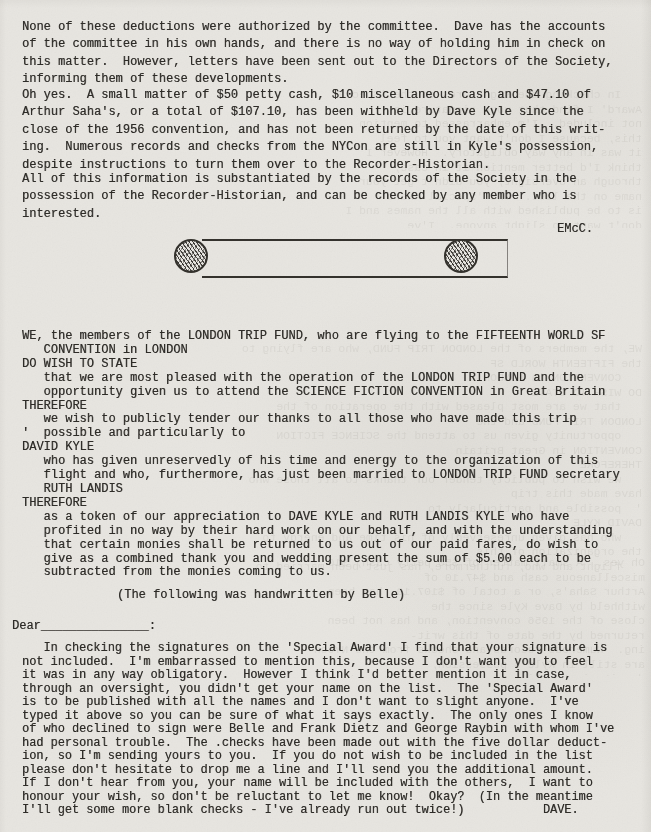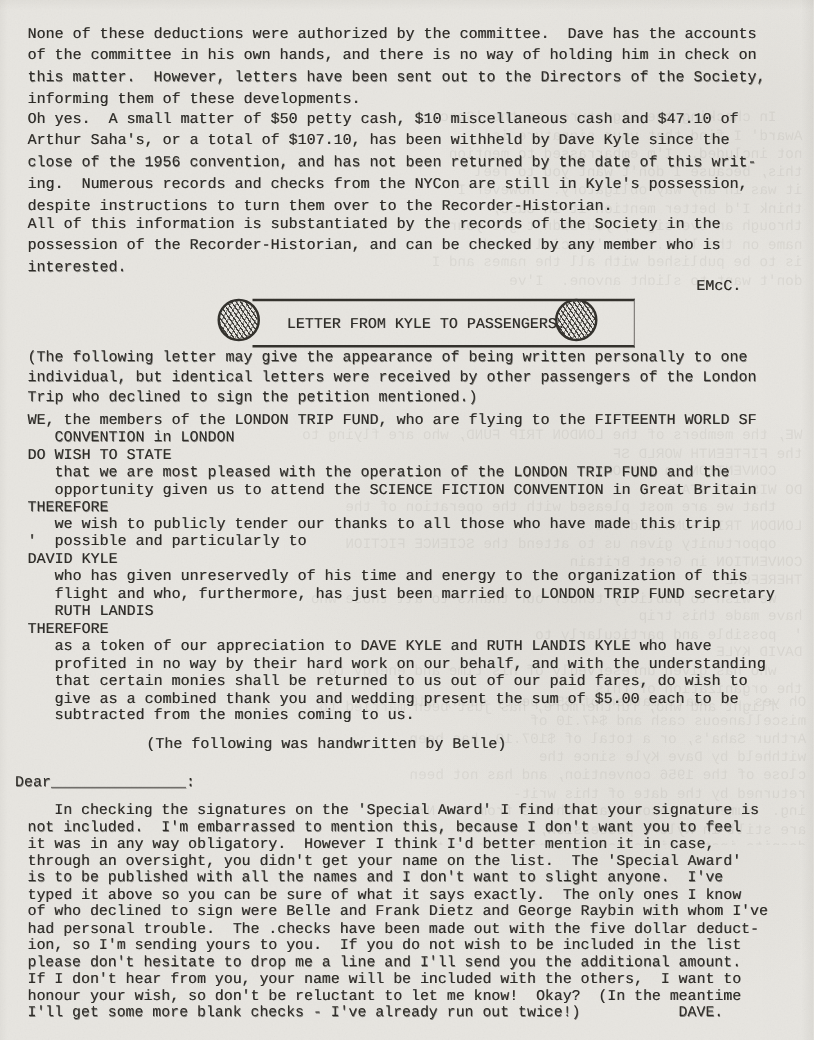--- a/index.html
+++ b/index.html
@@ -149,26 +149,22 @@
 despite instructions to turn them over to the Recorder-Historian.</div>
   <div class="tw report" id="para3">All of this information is substantiated by the records of the Society in the
 possession of the Recorder-Historian, and can be checked by any member who is
 interested.</div>
   <div class="tw" id="emcc">EMcC.</div>
 
   <div class="banner">
     <div class="ribbon"></div>
     <div class="hatch-circle left"></div>
     <div class="hatch-circle right"></div>
-    <div class="banner-title">LETTER FROM KYLE TO PASSENGERS.</div>
   </div>
 
-  <div class="tw intro">(The following letter may give the appearance of being written personally to one
-individual, but identical letters were received by other passengers of the London
-Trip who declined to sign the petition mentioned.)</div>
 
   <div class="tw petition">WE, the members of the LONDON TRIP FUND, who are flying to the FIFTEENTH WORLD SF
    CONVENTION in LONDON
 DO WISH TO STATE
    that we are most pleased with the operation of the LONDON TRIP FUND and the
    opportunity given us to attend the SCIENCE FICTION CONVENTION in Great Britain
 THEREFORE
    we wish to publicly tender our thanks to all those who have made this trip
 '  possible and particularly to
 DAVID KYLE

